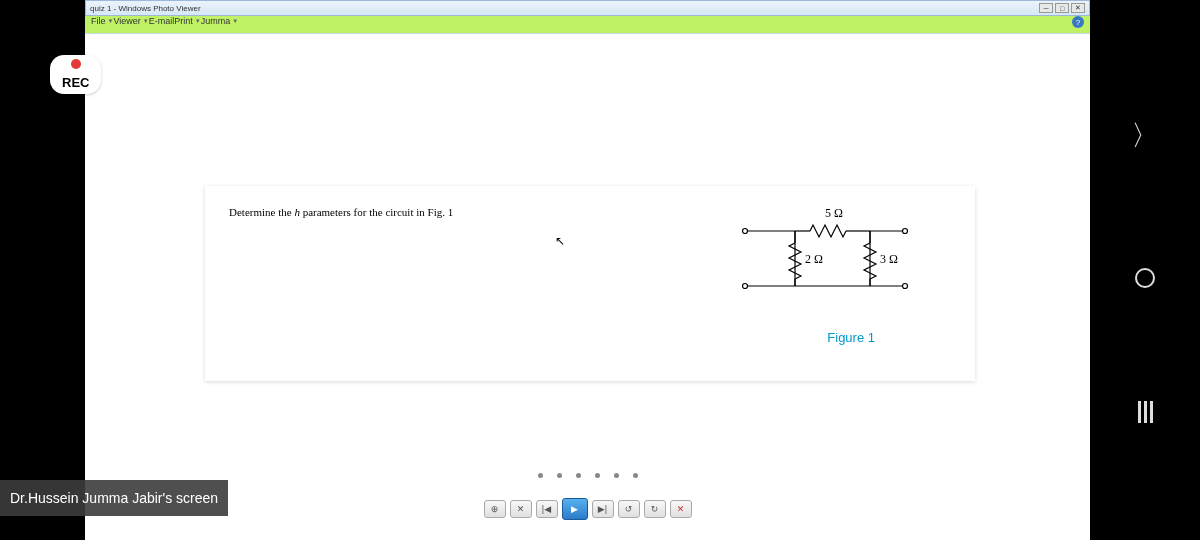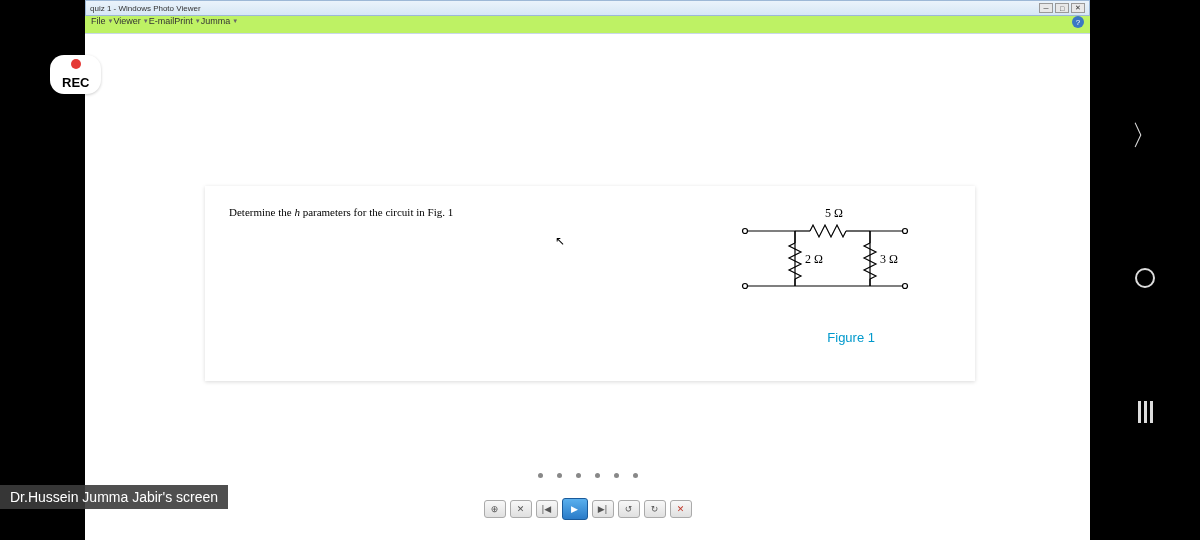--- a/index.html
+++ b/index.html
@@ -24,21 +24,21 @@
     .question-text i { font-style: italic; }
     
     .cursor-icon { position: absolute; top: 48px; left: 350px; font-size: 12px; color: #000; }
     
     .circuit { position: absolute; top: 15px; right: 40px; width: 200px; height: 120px; }
     .figure-label { position: absolute; bottom: 36px; right: 100px; color: #0099cc; font-size: 13px; font-family: Arial; }
     
     .rec-badge { position: absolute; top: 55px; left: 50px; background: #fff; border-radius: 14px; padding: 4px 12px; display: flex; align-items: center; gap: 6px; font-size: 13px; font-weight: bold; color: #000; box-shadow: 0 1px 3px rgba(0,0,0,0.2); z-index: 10; flex-direction: column; }
     .rec-dot { width: 10px; height: 10px; background: #e53935; border-radius: 50%; }
     
-    .screen-label { position: absolute; bottom: 31px; left: 0; background: rgba(60,60,60,0.9); color: #fff; padding: 4px 10px; font-size: 14px; z-index: 10; }
+    .screen-label { position: absolute; bottom: 24px; left: 0; background: rgba(60,60,60,0.9); color: #fff; padding: 10px 10px; font-size: 14px; z-index: 10; }
     
     .bottom-controls { position: absolute; bottom: 20px; left: 50%; transform: translateX(-50%); display: flex; gap: 4px; align-items: center; }
     .ctrl-btn { width: 22px; height: 18px; background: linear-gradient(to bottom, #f8f8f8, #e0e0e0); border: 1px solid #aaa; border-radius: 3px; font-size: 9px; display: flex; align-items: center; justify-content: center; color: #555; cursor: pointer; }
     .ctrl-btn.primary { background: linear-gradient(to bottom, #5ab0ee, #2a7bc8); color: #fff; border-color: #1a5a9a; width: 26px; height: 22px; }
     .ctrl-btn.close { color: #c0392b; }
     
     .dots-row { position: absolute; bottom: 62px; left: 50%; transform: translateX(-50%); display: flex; gap: 14px; }
     .dot { width: 5px; height: 5px; background: #888; border-radius: 50%; }
     
     .right-nav { position: absolute; right: 0; top: 0; width: 110px; height: 540px; display: flex; flex-direction: column; align-items: center; justify-content: space-around; padding: 60px 0; }

